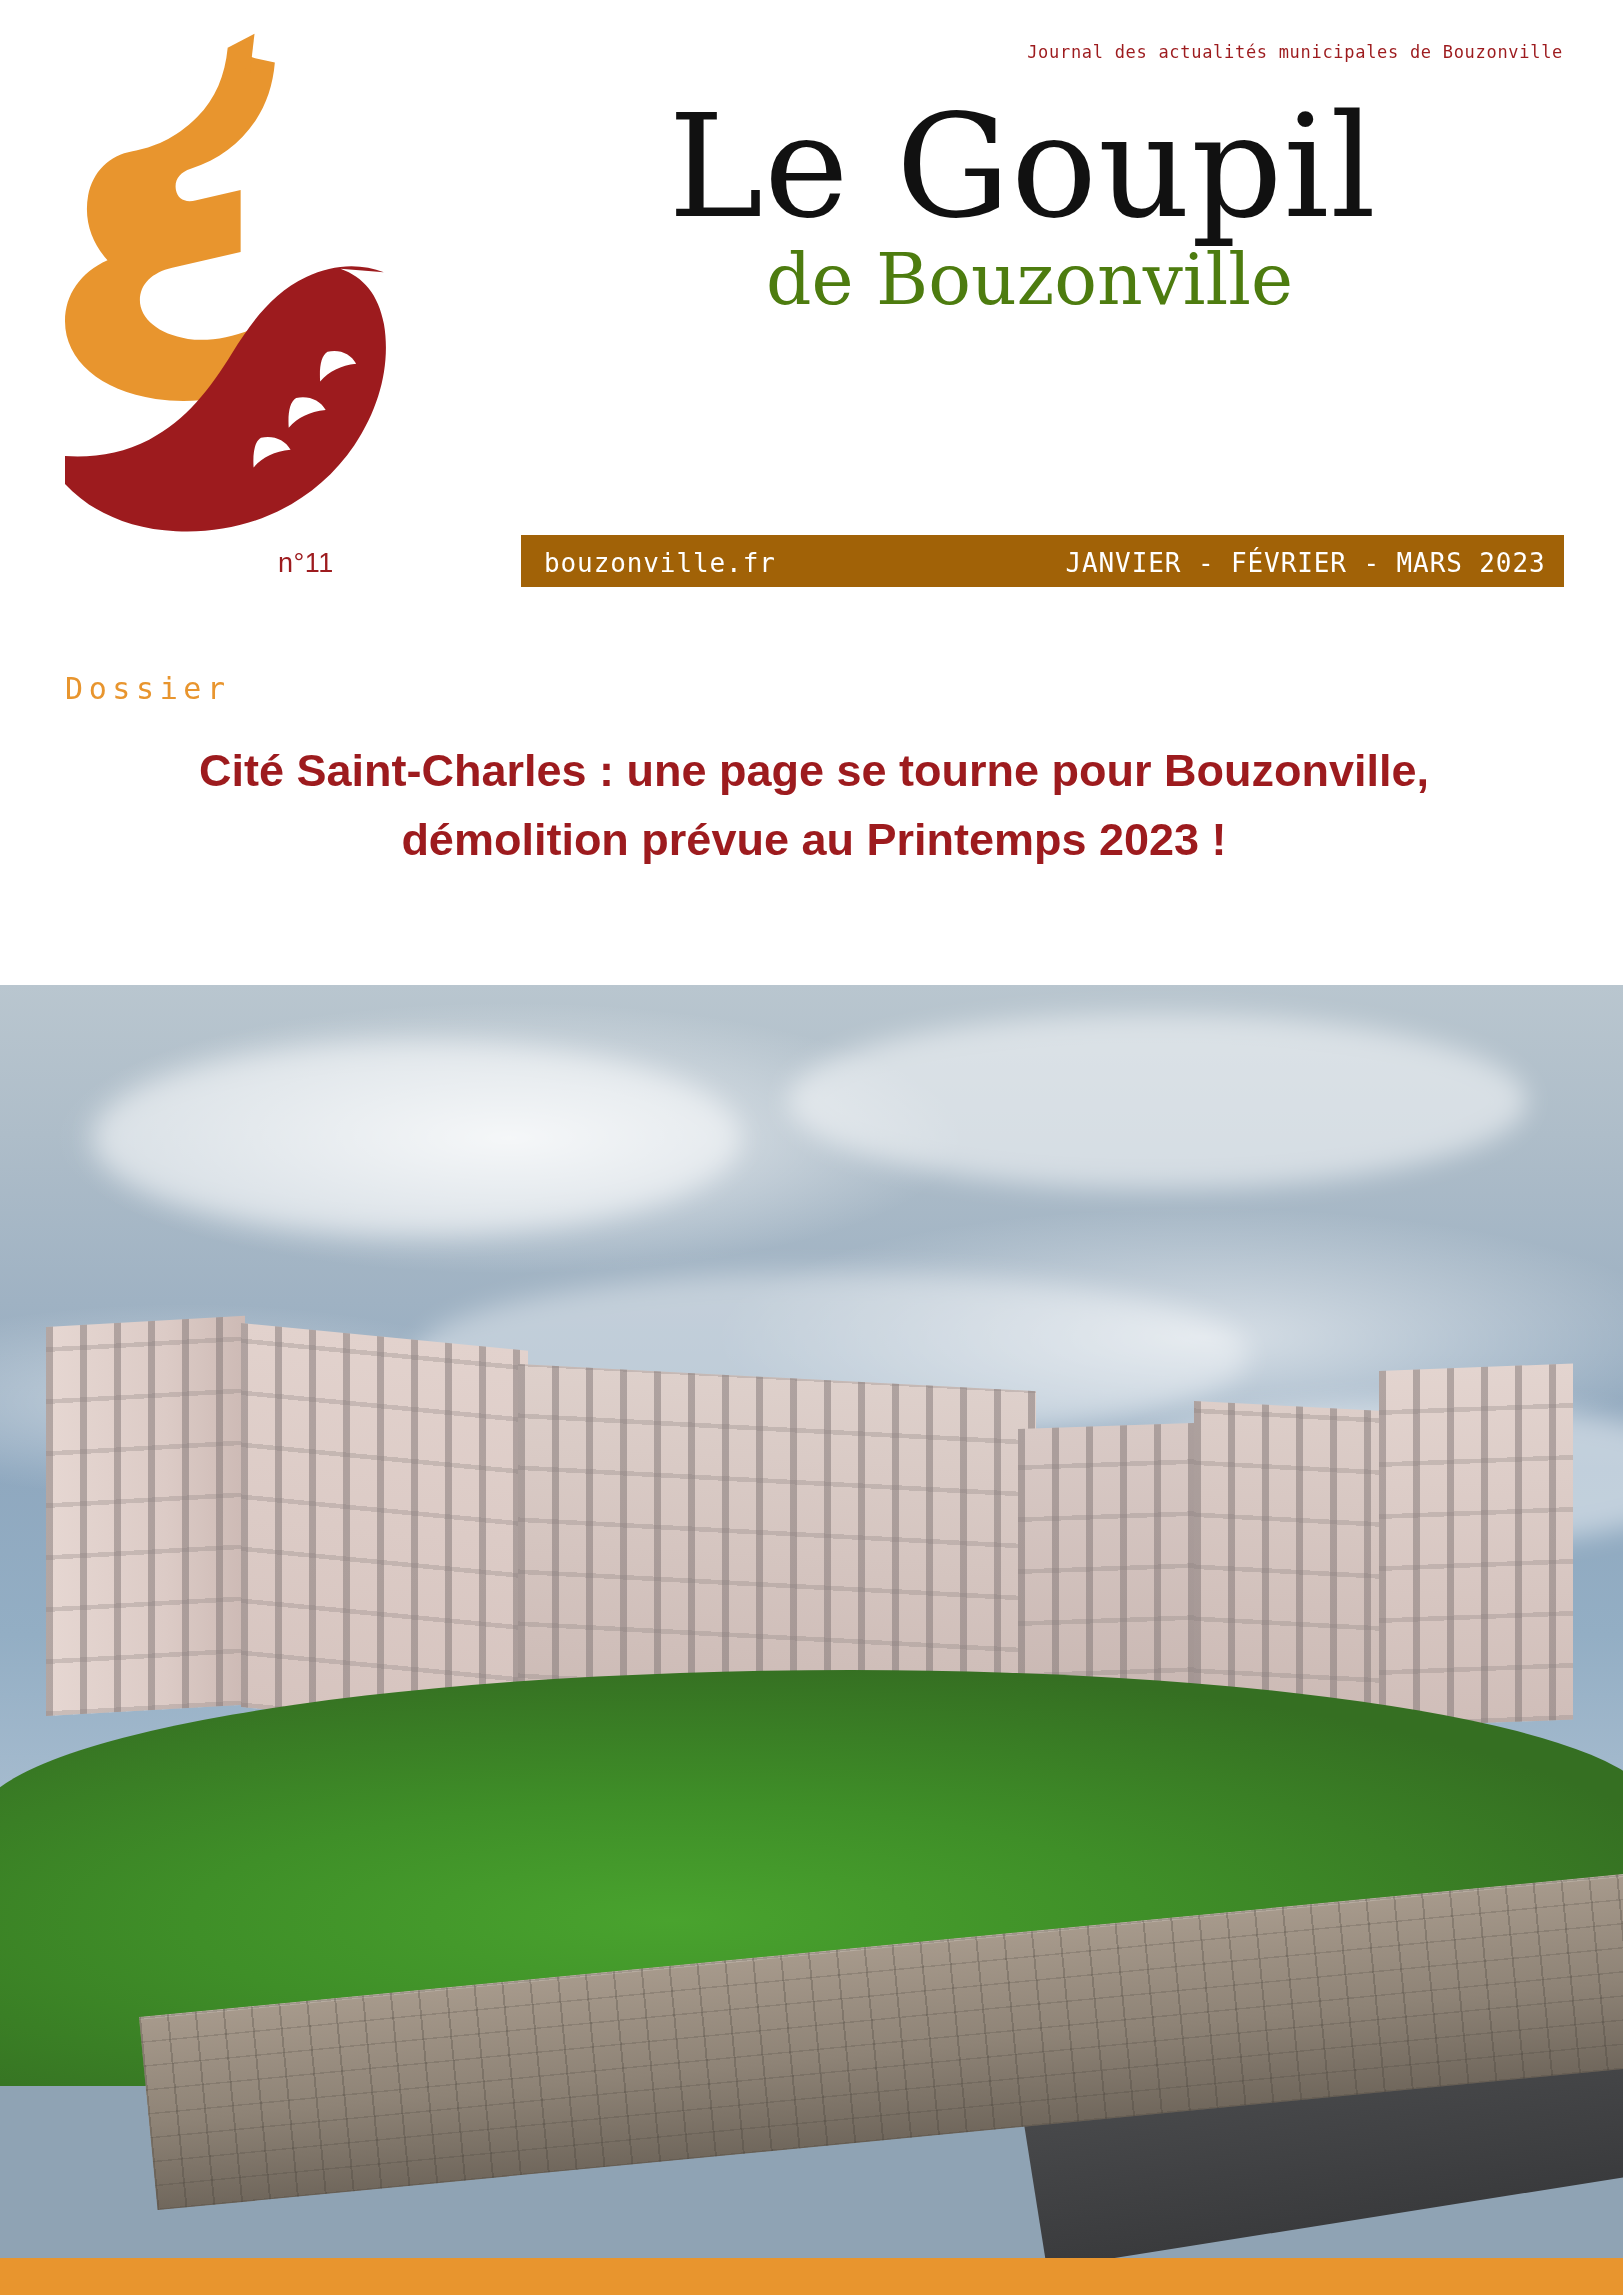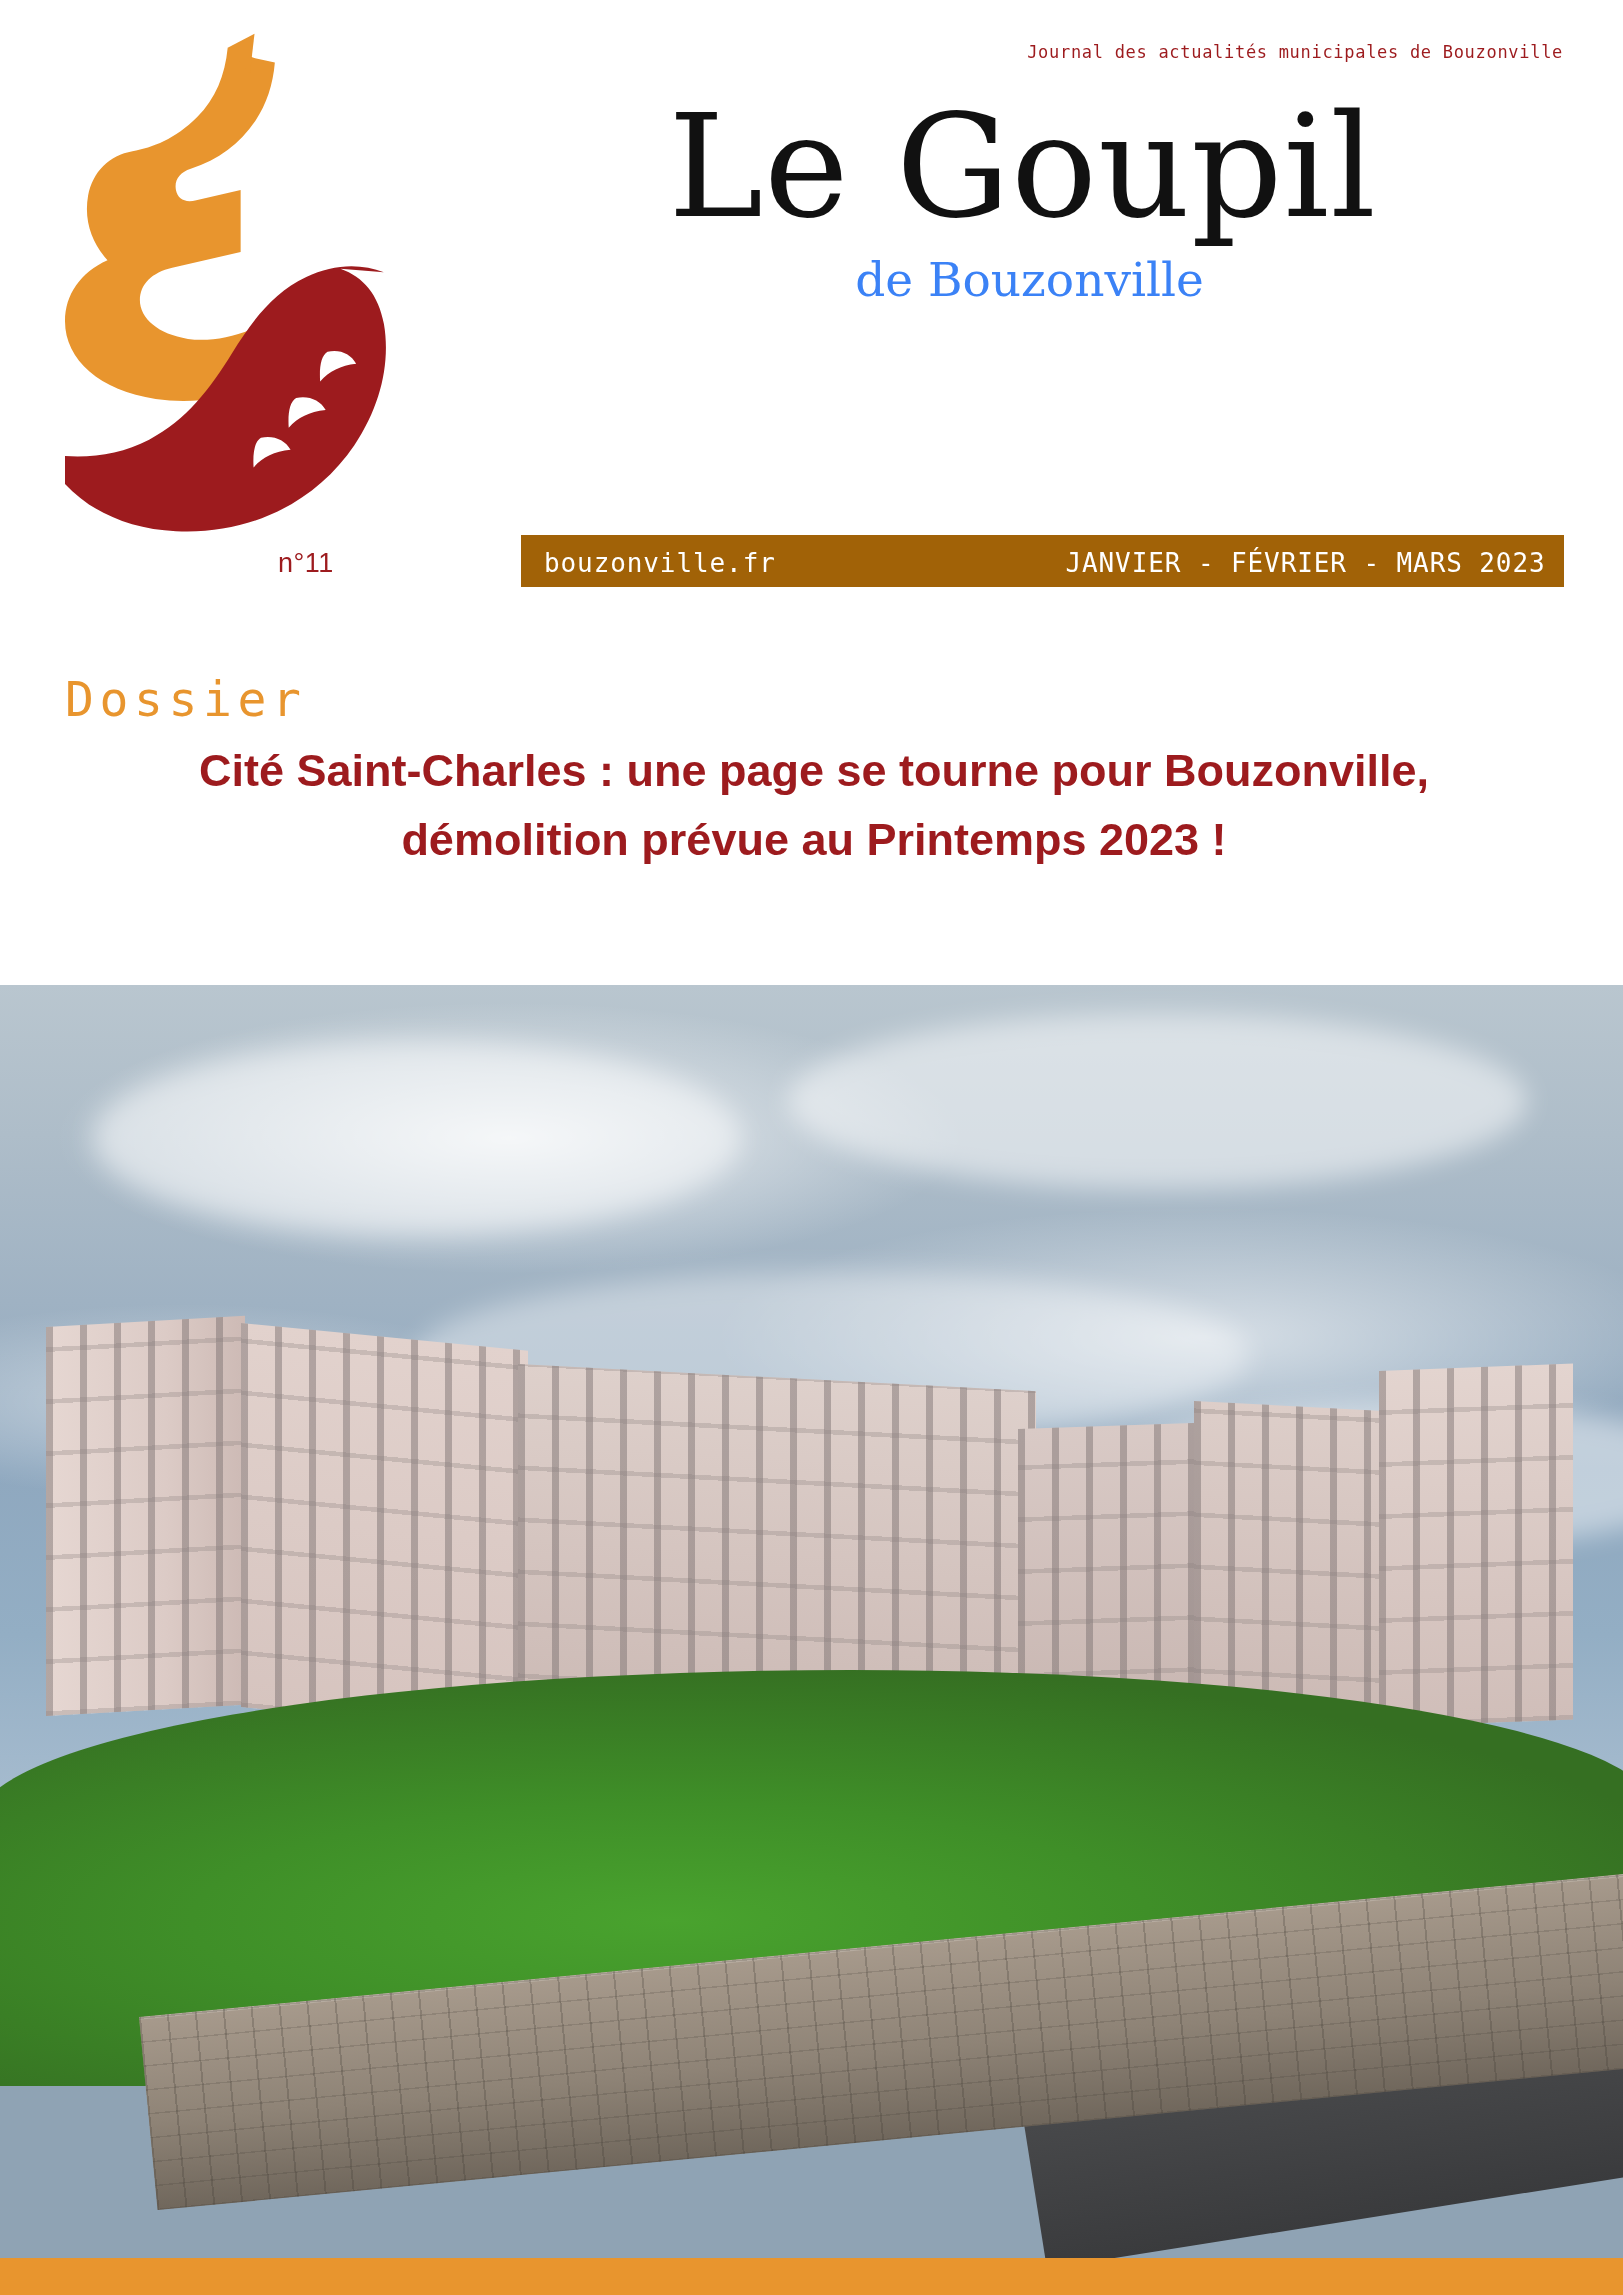--- a/index.html
+++ b/index.html
@@ -67,23 +67,23 @@
   .title-main {
     font-family: "DejaVu Serif", serif;
     font-size: 143px;
     line-height: 139px;
     color: #111111;
     letter-spacing: 0.9px;
     white-space: nowrap;
   }
   .title-sub {
     font-family: "DejaVu Serif", serif;
-    font-size: 47px;
+    font-size: 71px;
     line-height: 69px;
-    color: #3b82f6;
+    color: #4d7c0f;
     margin-top: 9.3px;
     margin-left: 14px;
     white-space: nowrap;
   }
 
   
   .redbar {
     position: absolute;
     left: 521px;
     top: 535px;
@@ -110,21 +110,21 @@
     color: #ffffff;
     white-space: nowrap;
   }
 
   
   .dossier {
     position: absolute;
     left: 65px;
     top: 671px;
     font-family: "DejaVu Sans Mono", monospace;
-    font-size: 48px;
+    font-size: 30px;
     letter-spacing: 5.6px;
     color: #e8952e;
   }
 
   .headline {
     position: absolute;
     left: 60px;
     top: 736px;
     width: 1508px;
     text-align: center;

